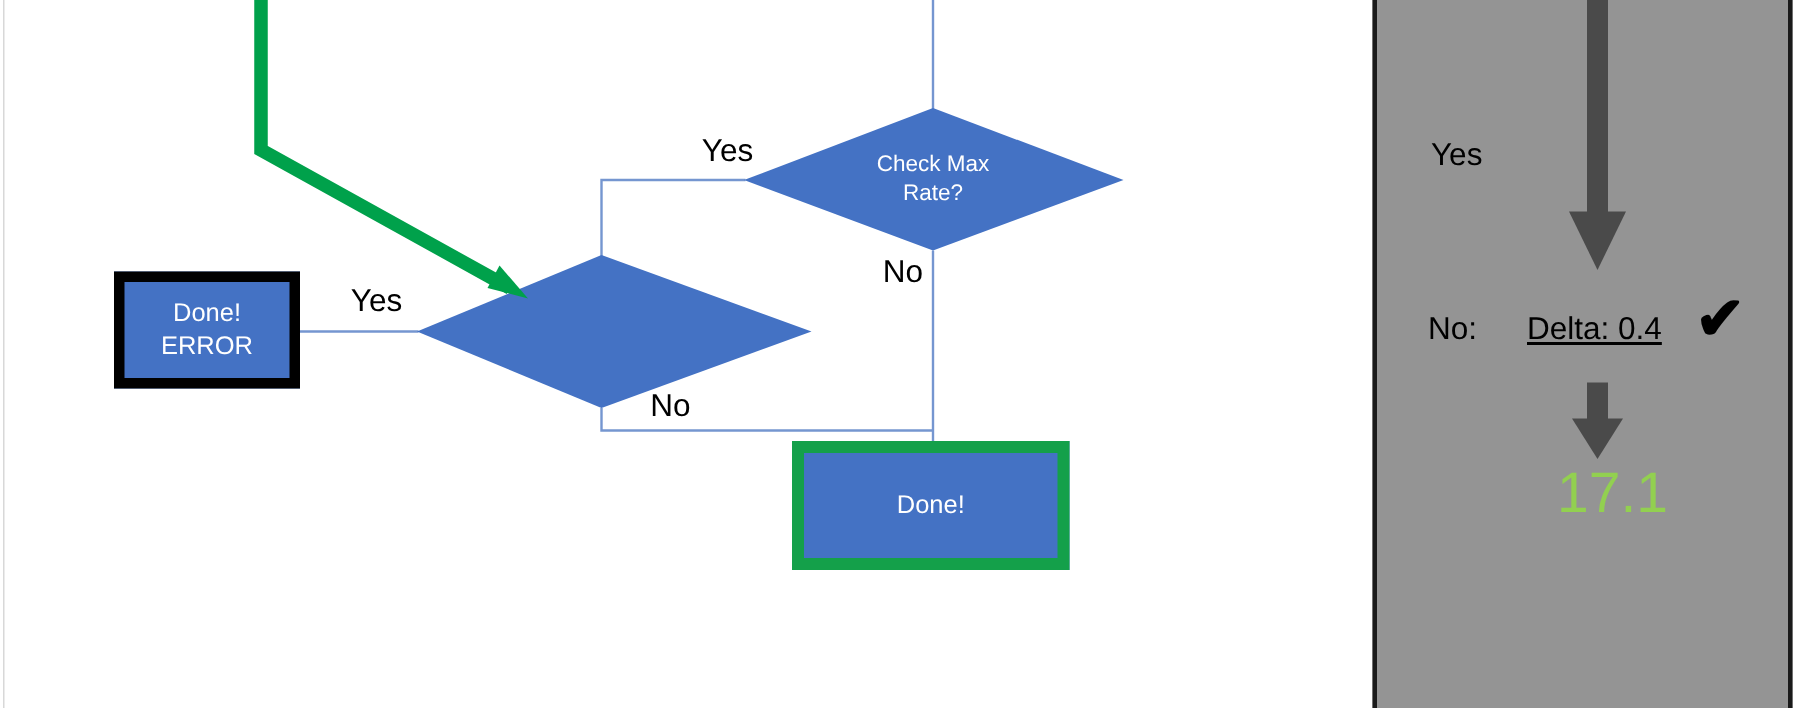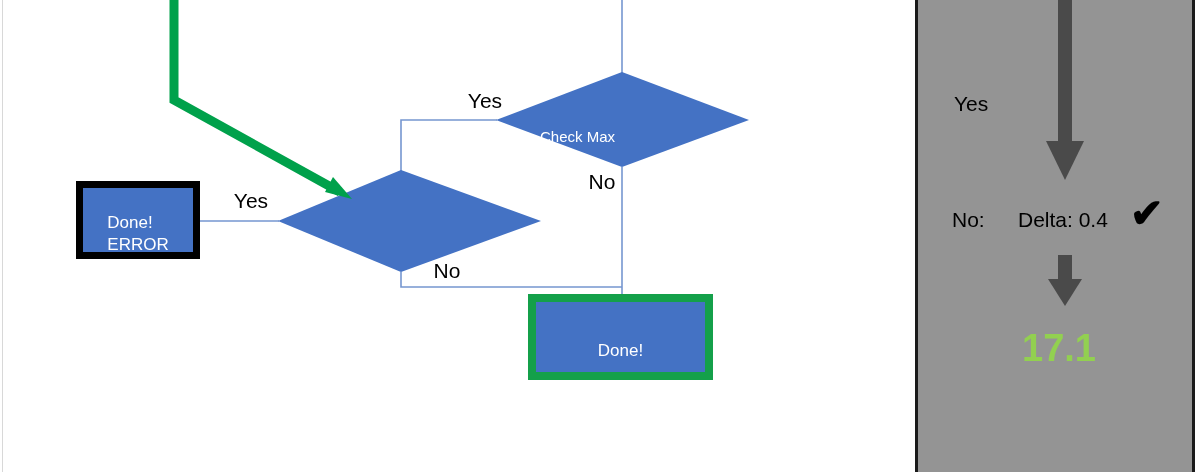--- a/index.html
+++ b/index.html
@@ -27,23 +27,23 @@
     width: 1202px;
     height: 472px;
   }
 
   
   .node-text {
     position: absolute;
     color: #ffffff;
     font-size: 15px;
     line-height: 19px;
+    text-align: center;
     pointer-events: none;
     white-space: pre-line;
-    margin-top: 27px;
   }
   .edge-label {
     position: absolute;
     color: #000000;
     font-size: 21px;
     line-height: 24px;
     text-align: center;
   }
 
   
@@ -108,38 +108,37 @@
   }
   .panel-text {
     position: absolute;
     color: #000000;
     font-size: 21px;
     line-height: 24px;
     white-space: nowrap;
   }
   #panel-yes  { left: 36px;  top: 92px; }
   #panel-no   { left: 34px;  top: 208px; }
-  #panel-delta{ left: 100px; top: 208px; }
+  #panel-delta{ left: 100px; top: 208px; text-decoration: underline; }
   #panel-check {
     left: 212px;
     top: 193px;
     font-size: 40px;
     line-height: 40px;
     font-weight: 700;
   }
   #panel-value {
     position: absolute;
-    left: 104px;
+    left: 120px;
     top: 308px;
     color: #92D050;
     font-size: 38px;
     line-height: 42px;
-    font-weight: 700;
+    font-weight: 400;
     white-space: nowrap;
-    margin-top: 19px;
   }
 
   
   #left-guide {
     position: absolute;
     left: 2px;
     top: 0;
     width: 1px;
     height: 472px;
     background: #d8d8d8;

